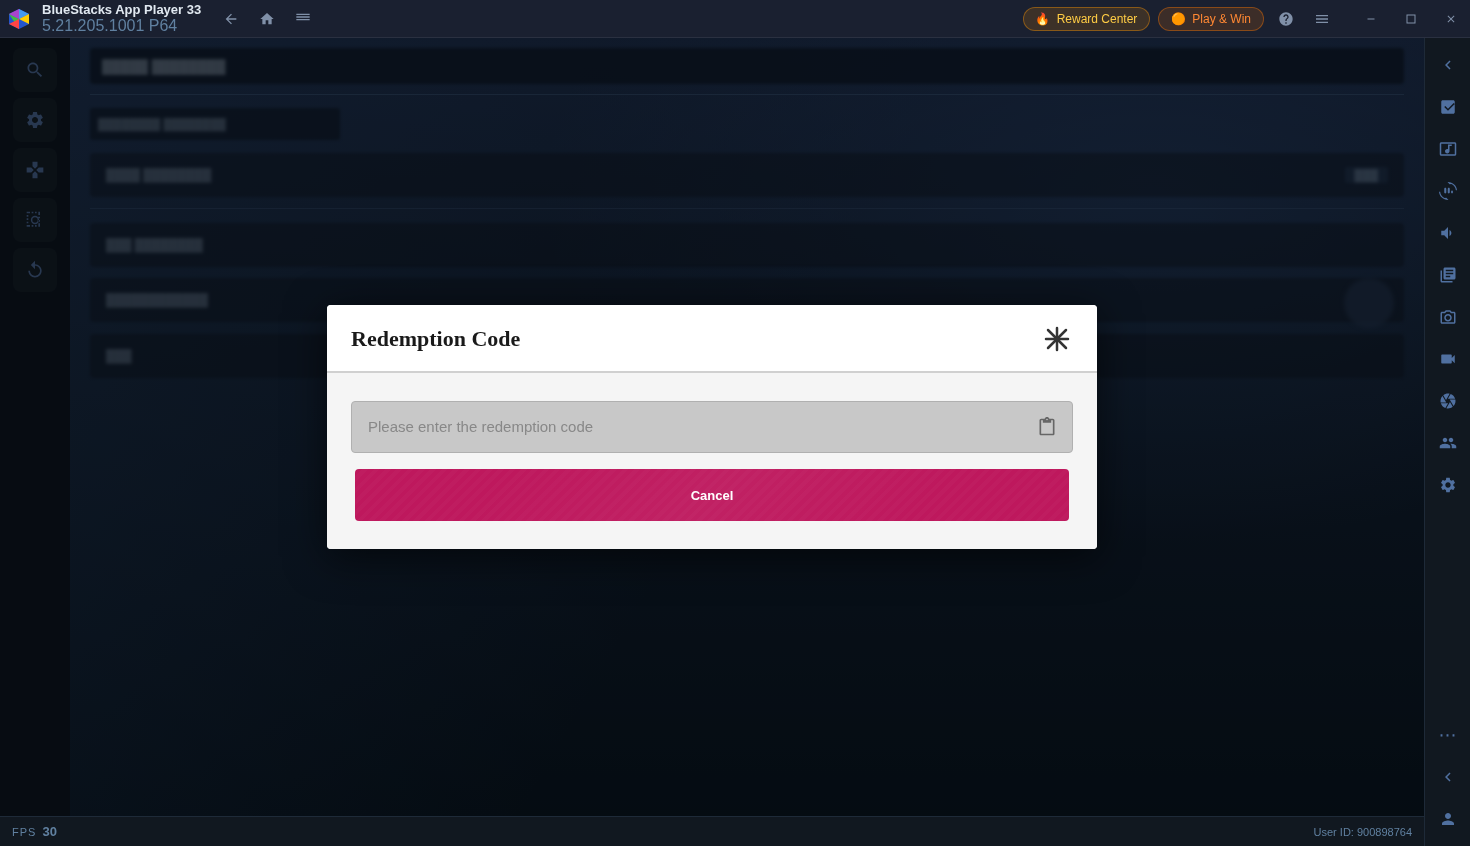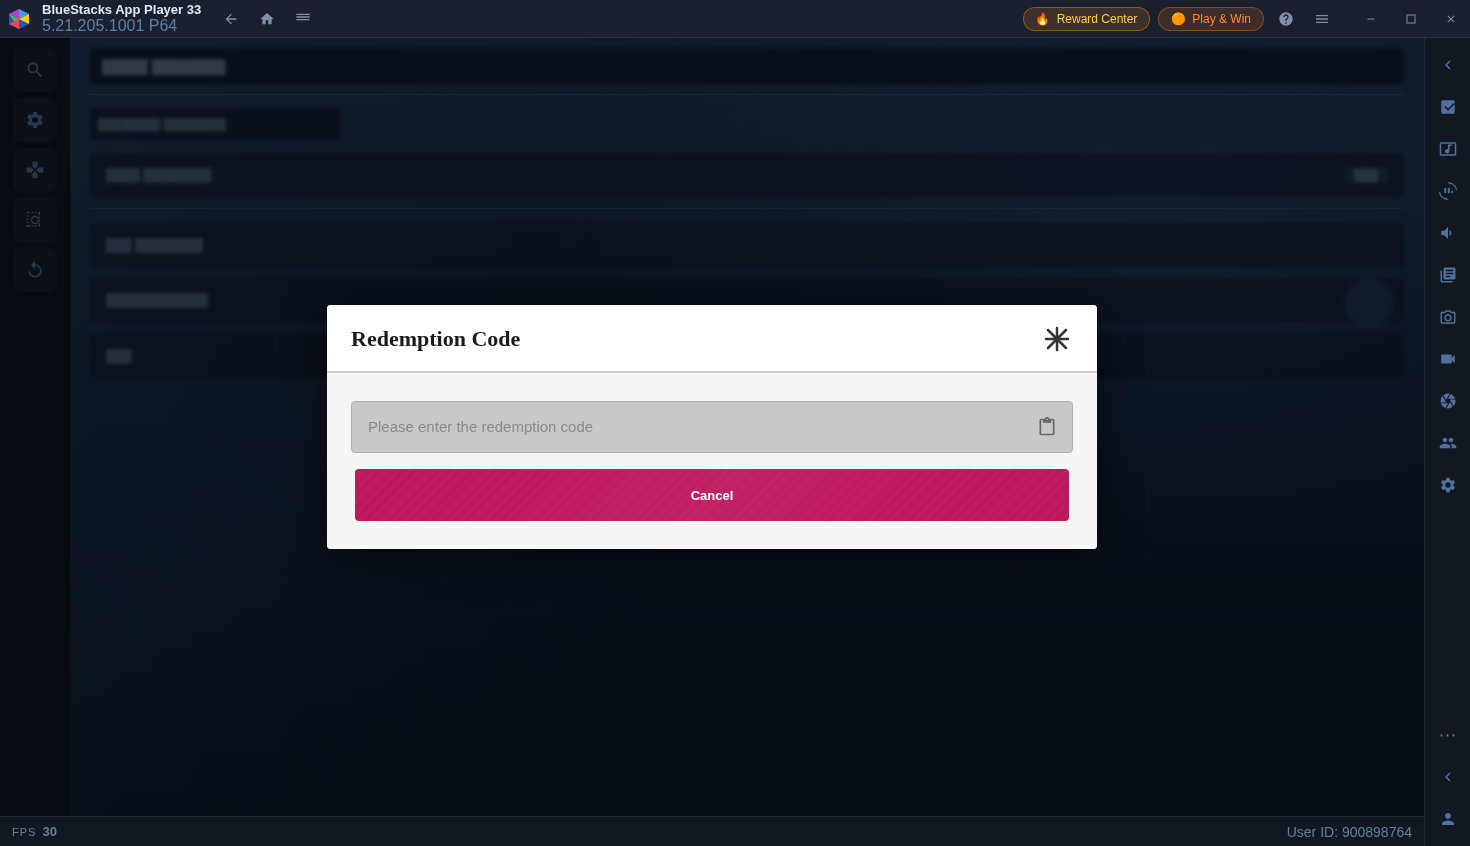--- a/index.html
+++ b/index.html
@@ -396,21 +396,21 @@
       color: #6080a0;
       font-size: 13px;
       font-weight: bold;
       text-align: center;
     }
 
     .bottombar-spacer { flex: 1; }
 
     .user-id-label {
       color: #6080a0;
-      font-size: 14px;
+      font-size: 11px;
     }
 
   </style>
 </head>
 <body>
 
 <div class="titlebar">
   <div class="titlebar-logo">
 
     <svg class="bs-logo" viewBox="0 0 24 24">

